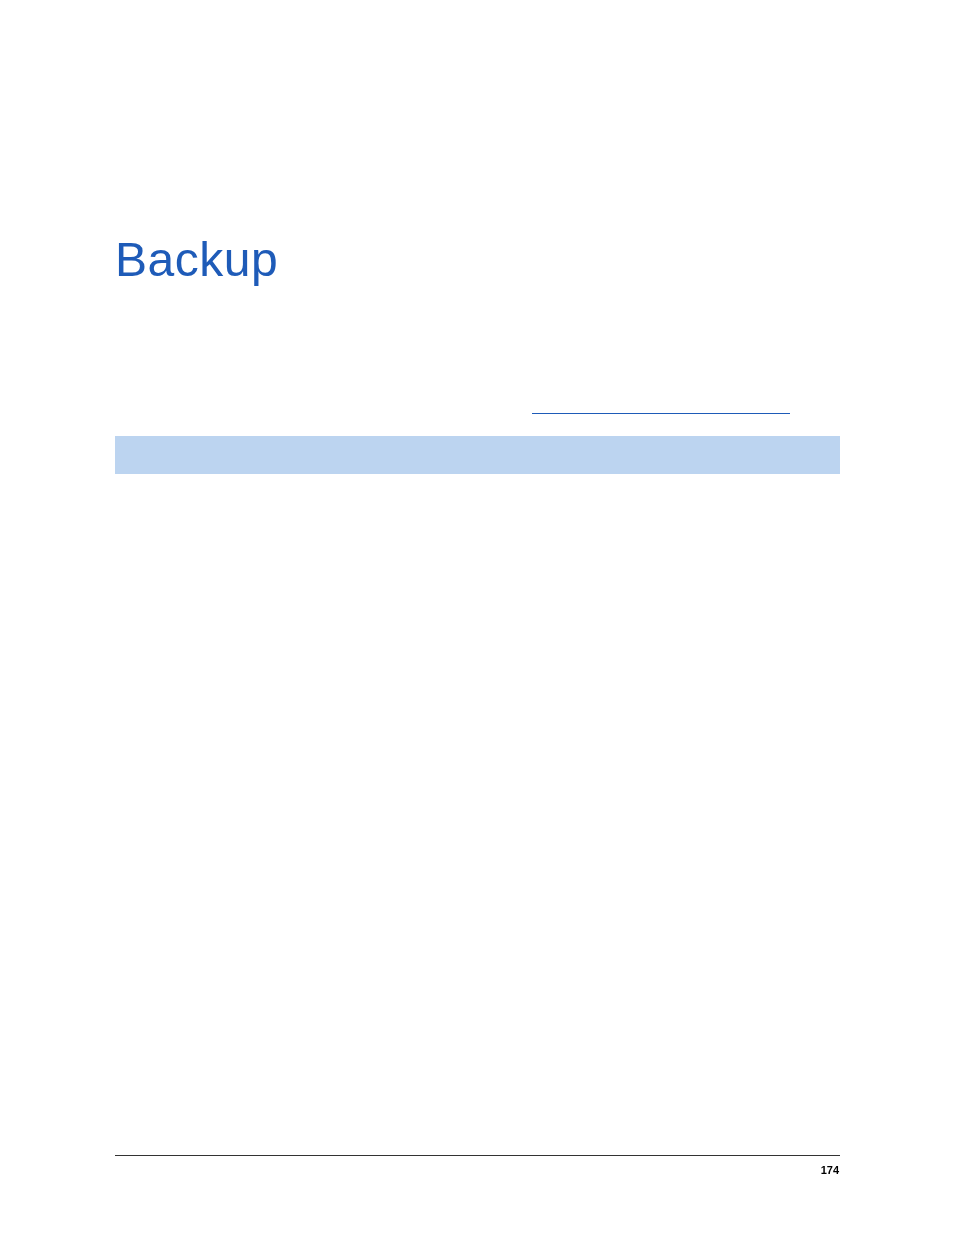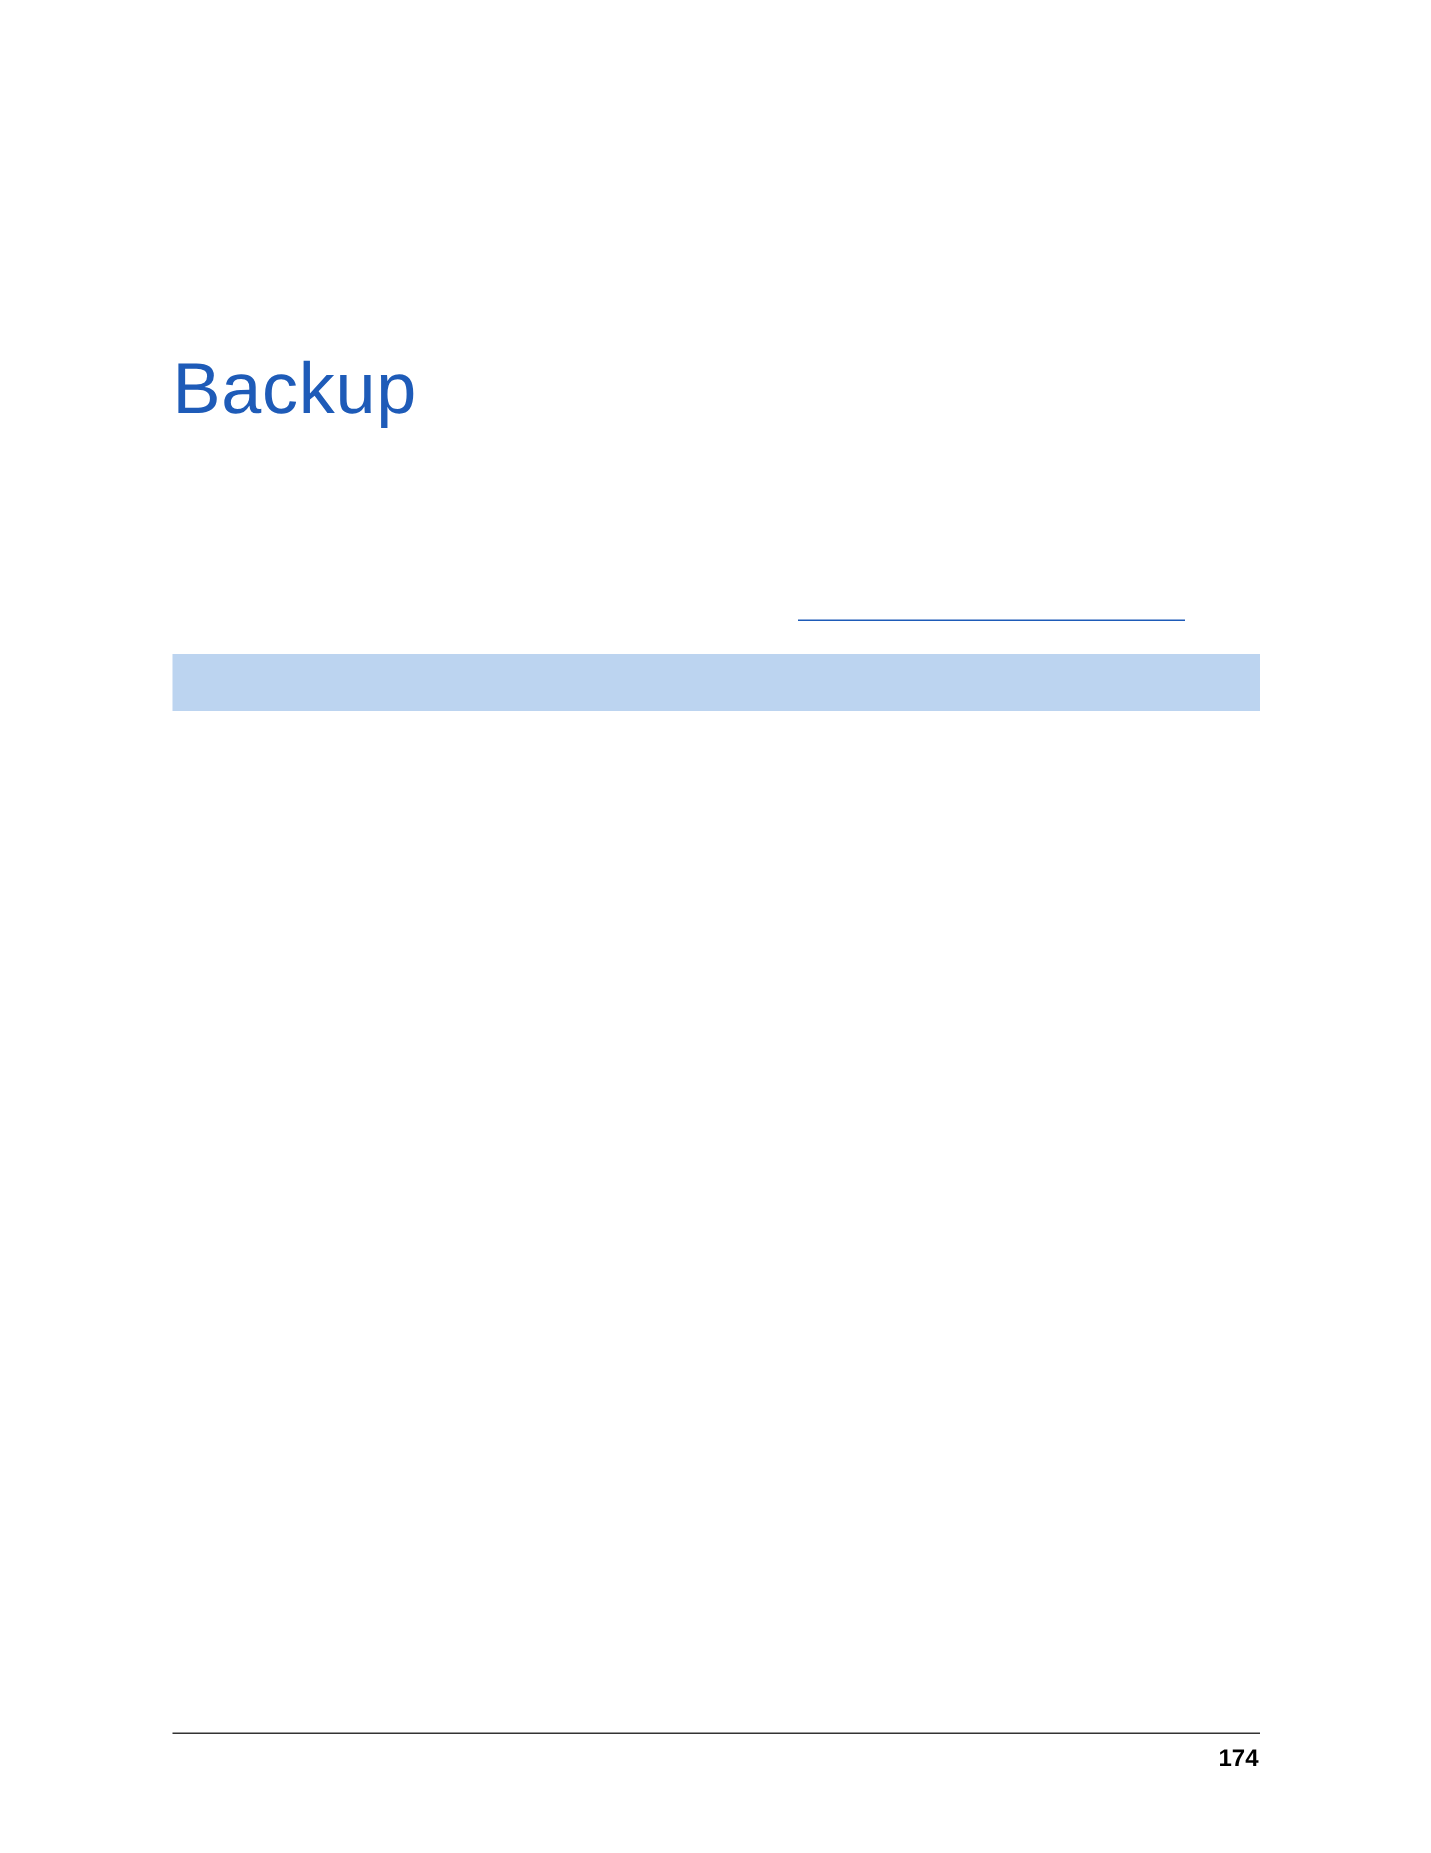--- a/index.html
+++ b/index.html
@@ -51,21 +51,21 @@
     top: 1155px;
     left: 115px;
     width: 725px;
     height: 0;
     border-top: 1px solid #333;
   }
   .page-number {
     position: absolute;
     top: 1164px;
     right: 115px;
-    font-size: 16px;
+    font-size: 11px;
     font-weight: 700;
     color: #000;
     font-family: Arial, Helvetica, sans-serif;
   }
 </style>
 </head>
 <body>
 
 <div class="page">
 

